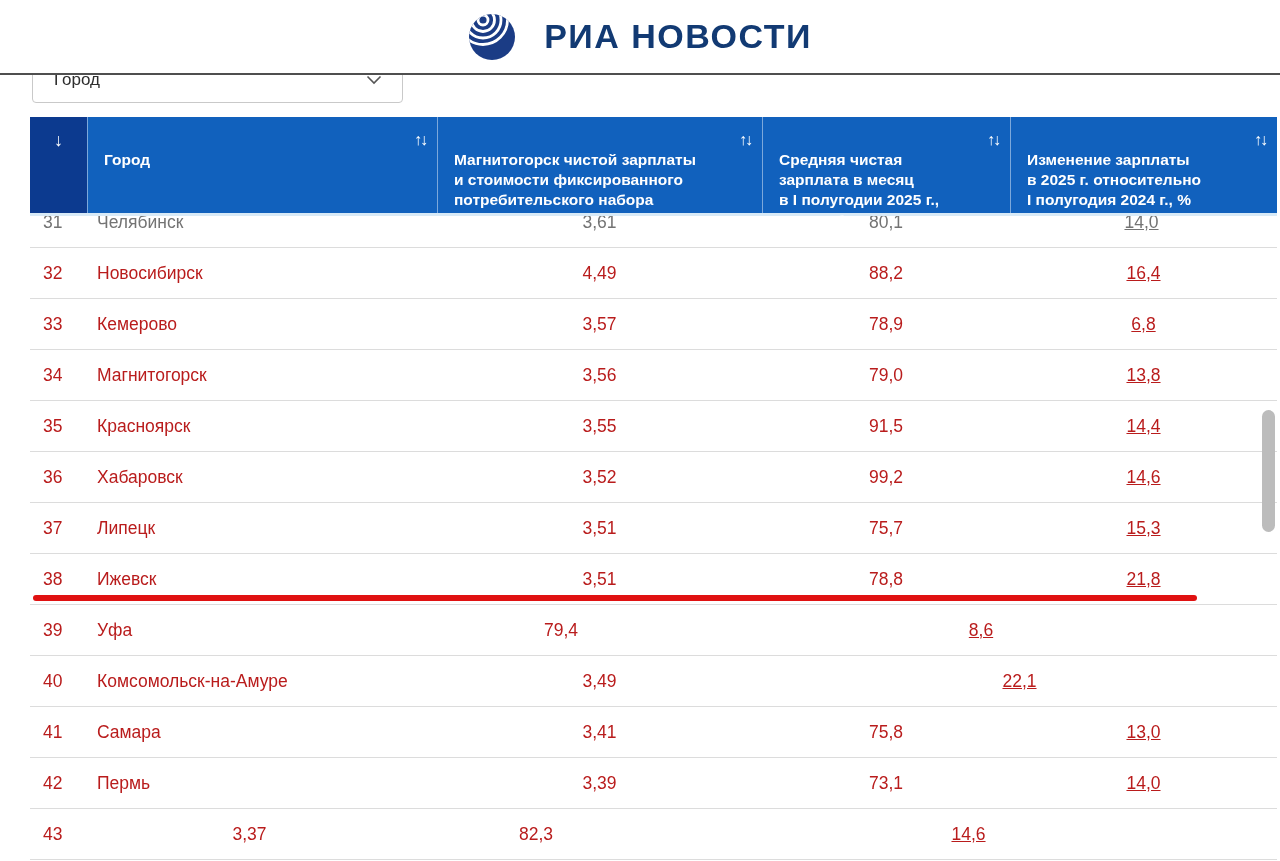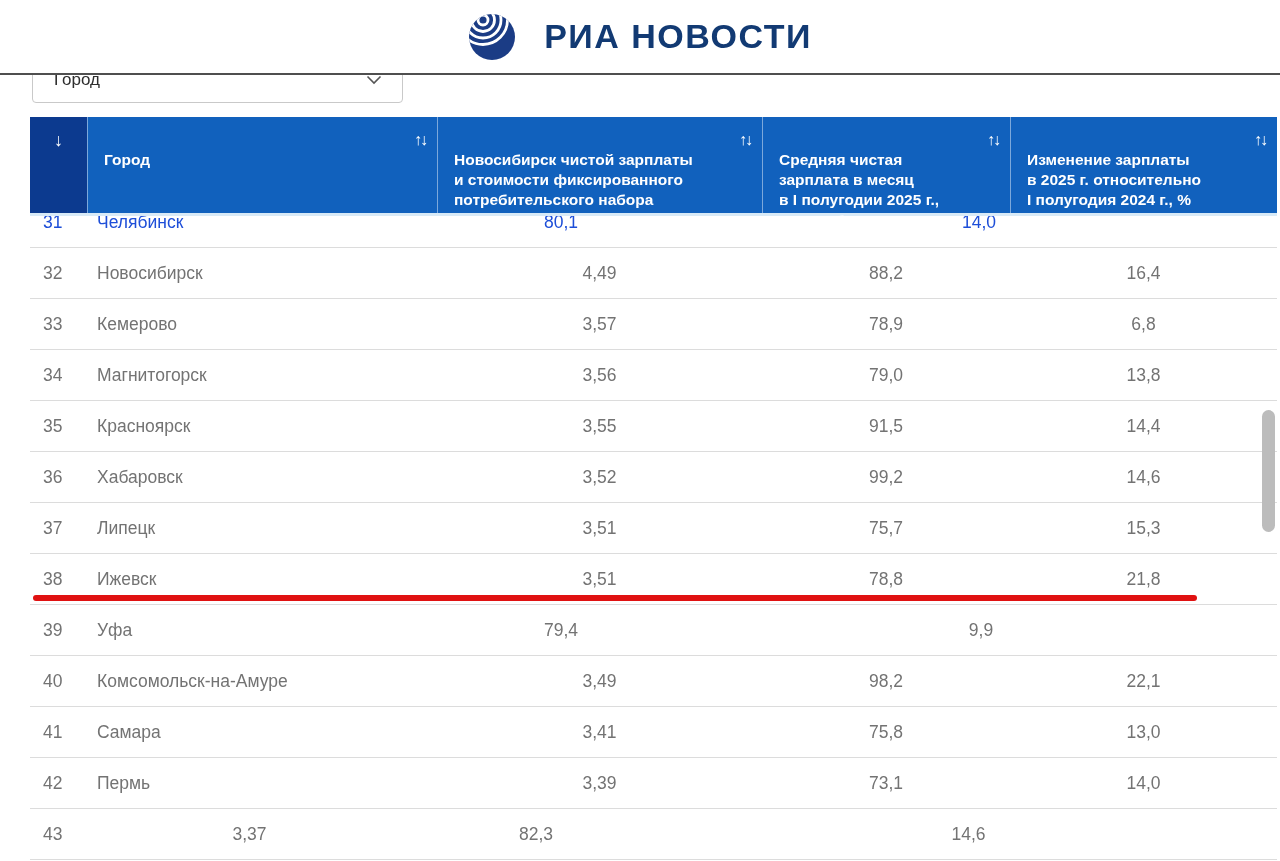--- a/index.html
+++ b/index.html
@@ -42,37 +42,37 @@
     padding:13px 0 0 0;font-size:18px;box-sizing:border-box;cursor:pointer;
   }
   .th-city{width:350px;border-left:1px solid rgba(255,255,255,.45);}
   .th-ratio{width:325px;border-left:1px solid rgba(255,255,255,.45);}
   .th-salary{width:248px;border-left:1px solid rgba(255,255,255,.45);}
   .th-change{flex:1;border-left:1px solid rgba(255,255,255,.45);}
   .strip{height:3px;background:#d8eaf7;}
   
   .tr{
     display:flex;align-items:center;height:50px;
-    border-bottom:1px solid #dcdcdc;font-size:17.5px;color:#737373;
+    border-bottom:1px solid #dcdcdc;font-size:17.5px;color:#b91c1c;
     background:#fff;
   }
   .td{box-sizing:border-box;}
   .td-rank{width:57px;padding-left:13px;}
   .td-city{width:350px;padding-left:10px;}
   .td-ratio{width:325px;text-align:center;}
   .td-salary{width:248px;text-align:center;}
-  .td-change{flex:1;text-align:center;}
+  .td-change{flex:1;text-align:center;text-decoration:underline;}
   
   .partial-wrap{
     height:31px;overflow:hidden;position:relative;
     border-bottom:1px solid #dcdcdc;
   }
   .partial-wrap .tr{
     position:absolute;top:-19px;left:0;right:4px;
-    color:#1d4ed8;border-bottom:none;
+    color:#737373;border-bottom:none;
   }
   
   .red-underline{
     position:absolute;left:33px;top:595px;width:1164px;height:6px;
     background:#e01111;border-radius:3px;z-index:8;
   }
   .scroll-thumb{
     position:absolute;left:1262px;top:410px;width:13px;height:122px;
     background:#bcbcbc;border-radius:7px;z-index:9;cursor:pointer;
   }
@@ -114,21 +114,21 @@
 <div class="table">
   <div class="thead">
     <div class="th-rank">
       <span>↓</span>
     </div>
     <div class="th th-city">
       <span>Город</span>
       <span class="sort">↑↓</span>
     </div>
     <div class="th th-ratio">
-      <span>Новосибирск чистой зарплаты
+      <span>Магнитогорск чистой зарплаты
 и стоимости фиксированного
 потребительского набора</span>
       <span class="sort">↑↓</span>
     </div>
     <div class="th th-salary">
       <span>Средняя чистая
 зарплата в месяц
 в I полугодии 2025 г.,
 тыс. руб.</span>
       <span class="sort">↑↓</span>
@@ -138,20 +138,21 @@
 в 2025 г. относительно
 I полугодия 2024 г., %</span>
       <span class="sort">↑↓</span>
     </div>
   </div>
   <div class="strip"></div>
   <div class="partial-wrap">
       <div class="tr">
     <div class="td td-rank">31</div>
     <div class="td td-city">Челябинск</div>
+    <div class="td td-ratio">3,61</div>
     <div class="td td-salary">80,1</div>
     <div class="td td-change">14,0</div>
   </div>
     </div>
   <div>
       <div class="tr">
     <div class="td td-rank">32</div>
     <div class="td td-city">Новосибирск</div>
     <div class="td td-ratio">4,49</div>
     <div class="td td-salary">88,2</div>
@@ -196,27 +197,26 @@
     <div class="td td-rank">38</div>
     <div class="td td-city">Ижевск</div>
     <div class="td td-ratio">3,51</div>
     <div class="td td-salary">78,8</div>
     <div class="td td-change">21,8</div>
   </div>
       <div class="tr">
     <div class="td td-rank">39</div>
     <div class="td td-city">Уфа</div>
     <div class="td td-salary">79,4</div>
-    <div class="td td-change">9,9</div>
+    <div class="td td-change">8,6</div>
   </div>
       <div class="tr">
     <div class="td td-rank">40</div>
     <div class="td td-city">Комсомольск-на-Амуре</div>
     <div class="td td-ratio">3,49</div>
-    <div class="td td-salary">98,2</div>
     <div class="td td-change">22,1</div>
   </div>
       <div class="tr">
     <div class="td td-rank">41</div>
     <div class="td td-city">Самара</div>
     <div class="td td-ratio">3,41</div>
     <div class="td td-salary">75,8</div>
     <div class="td td-change">13,0</div>
   </div>
       <div class="tr">

